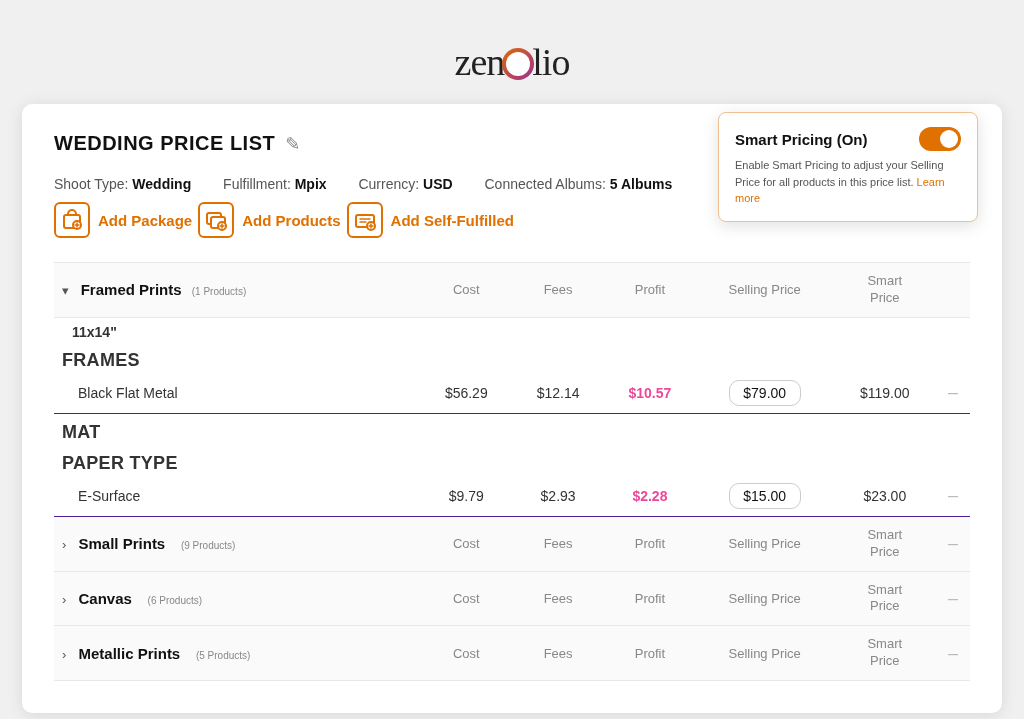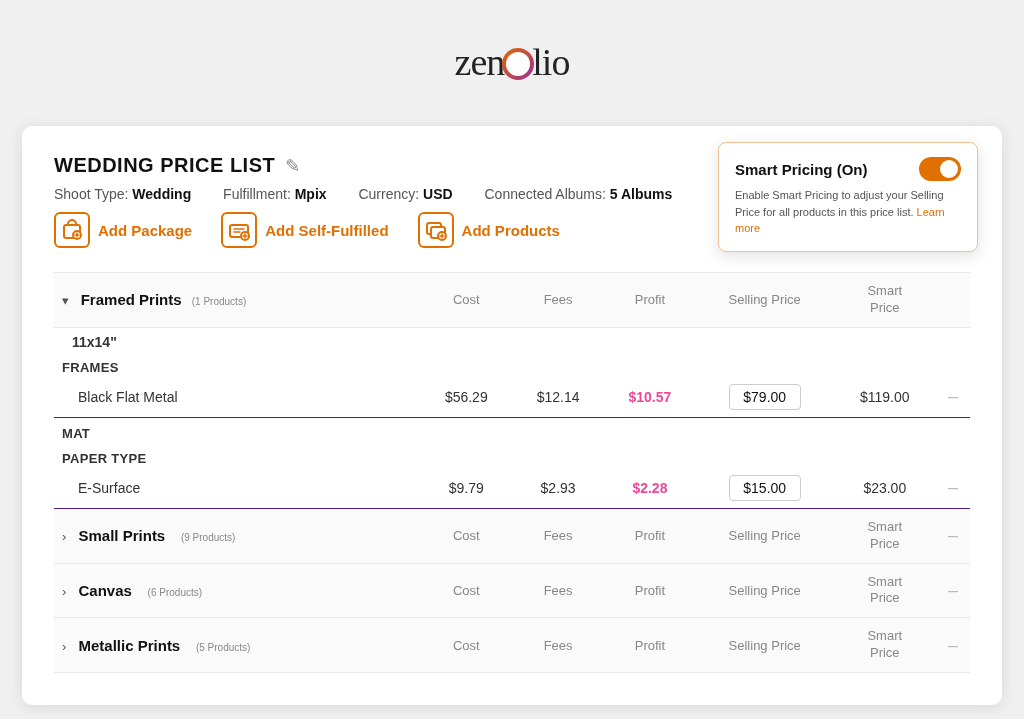--- a/index.html
+++ b/index.html
@@ -6,21 +6,21 @@
     body {
       font-family: -apple-system, BlinkMacSystemFont, 'Segoe UI', Arial, sans-serif;
       background: #f0f0f0;
       min-height: 100vh;
       display: flex;
       flex-direction: column;
       align-items: center;
       padding: 20px;
     }
     .logo-area {
-      padding: 20px 0 42px 0;
+      padding: 20px 0 20px 0;
       text-align: center;
     }
     .logo-text {
       font-size: 38px;
       font-weight: 300;
       letter-spacing: -1px;
       color: #222;
       font-family: Georgia, serif;
     }
     .logo-o {
@@ -41,21 +41,21 @@
       border-radius: 10px;
       box-shadow: 0 2px 16px rgba(0,0,0,0.10);
       width: 980px;
       max-width: 100%;
       padding: 28px 32px 32px 32px;
       position: relative;
     }
     .card-header {
       display: flex;
       align-items: center;
-      margin-bottom: 9px;
+      margin-bottom: 21px;
     }
     .price-list-title {
       font-size: 20px;
       font-weight: 800;
       letter-spacing: 0.5px;
       color: #111;
       text-transform: uppercase;
     }
     .edit-icon {
       margin-left: 10px;
@@ -65,21 +65,21 @@
     }
     .meta-row {
       font-size: 14px;
       color: #555;
       margin-bottom: 10px;
     }
     .meta-row span.bold { font-weight: 700; color: #111; }
     .meta-row .sep { margin: 0 14px; }
     .actions-row {
       display: flex;
-      gap: 29px;
+      gap: 6px;
       margin-bottom: 24px;
     }
     .action-btn {
       display: flex;
       align-items: center;
       gap: 8px;
       background: none;
       border: none;
       cursor: pointer;
       font-size: 15px;
@@ -95,21 +95,21 @@
       display: flex;
       align-items: center;
       justify-content: center;
       color: #e07000;
       font-size: 20px;
       font-weight: 300;
     }
     
     .smart-pricing-popup {
       position: absolute;
-      top: 16px;
+      top: 8px;
       right: 24px;
       background: #fff;
       border: 1.5px solid #f0c090;
       border-radius: 8px;
       padding: 14px 16px;
       width: 260px;
       box-shadow: 0 4px 16px rgba(0,0,0,0.12);
     }
     .sp-header {
       display: flex;
@@ -181,21 +181,21 @@
       text-align: center;
     }
     .chevron {
       display: inline-block;
       margin-right: 8px;
       font-size: 13px;
       color: #555;
     }
     .sub-header-row td {
       padding: 8px 8px 2px 8px;
-      font-size: 13px;
+      font-size: 18px;
       font-weight: 700;
       color: #333;
       text-transform: uppercase;
       letter-spacing: 0.3px;
     }
     .size-row td {
       padding: 6px 8px 2px 18px;
       font-size: 14px;
       font-weight: 600;
       color: #333;
@@ -208,21 +208,21 @@
     }
     .product-row .product-name {
       padding-left: 24px;
       color: #333;
     }
     .product-row .cost { color: #333; text-align: center; }
     .product-row .fees { color: #333; text-align: center; }
     .product-row .profit { color: #ec4899; text-align: center; font-weight: 700; }
     .selling-price-input {
       border: 1.5px solid #ccc;
-      border-radius: 4px;
+      border-radius: 10px;
       padding: 4px 8px;
       width: 72px;
       font-size: 14px;
       text-align: center;
       color: #111;
     }
     .smart-price-val {
       color: #aaa;
       font-size: 14px;
       text-align: center;
@@ -290,39 +290,39 @@
           <path d="M7 6V5a4 4 0 0 1 8 0v1" stroke="#e07000" stroke-width="2" fill="none"></path>
           <circle cx="16" cy="16" r="4" fill="#fff" stroke="#e07000" stroke-width="2"></circle>
           <path d="M16 14v4M14 16h4" stroke="#e07000" stroke-width="1.5" stroke-linecap="round"></path>
         </svg>
       </span>
       <span>Add Package</span>
     </button>
     <button class="action-btn">
       <span class="btn-icon">
         <svg width="22" height="22" viewBox="0 0 22 22" fill="none">
+          <rect x="2" y="4" width="14" height="11" rx="2" stroke="#e07000" stroke-width="2" fill="none"></rect>
+          <rect x="6" y="8" width="14" height="11" rx="2" stroke="#e07000" stroke-width="2" fill="#fff"></rect>
+          <circle cx="17" cy="17" r="4" fill="#fff" stroke="#e07000" stroke-width="2"></circle>
+          <path d="M17 15v4M15 17h4" stroke="#e07000" stroke-width="1.5" stroke-linecap="round"></path>
+        </svg>
+      </span>
+      <span>Add Products</span>
+    </button>
+    <button class="action-btn">
+      <span class="btn-icon">
+        <svg width="22" height="22" viewBox="0 0 22 22" fill="none">
           <rect x="2" y="6" width="18" height="12" rx="2" stroke="#e07000" stroke-width="2" fill="none"></rect>
           <path d="M6 10h10M6 13h6" stroke="#e07000" stroke-width="1.5" stroke-linecap="round"></path>
           <circle cx="17" cy="17" r="4" fill="#fff" stroke="#e07000" stroke-width="2"></circle>
           <path d="M17 15v4M15 17h4" stroke="#e07000" stroke-width="1.5" stroke-linecap="round"></path>
         </svg>
       </span>
       <span>Add Self-Fulfilled</span>
     </button>
-    <button class="action-btn">
-      <span class="btn-icon">
-        <svg width="22" height="22" viewBox="0 0 22 22" fill="none">
-          <rect x="2" y="4" width="14" height="11" rx="2" stroke="#e07000" stroke-width="2" fill="none"></rect>
-          <rect x="6" y="8" width="14" height="11" rx="2" stroke="#e07000" stroke-width="2" fill="#fff"></rect>
-          <circle cx="17" cy="17" r="4" fill="#fff" stroke="#e07000" stroke-width="2"></circle>
-          <path d="M17 15v4M15 17h4" stroke="#e07000" stroke-width="1.5" stroke-linecap="round"></path>
-        </svg>
-      </span>
-      <span>Add Products</span>
-    </button>
   </div>
 
   <table class="product-table">
 
     <tbody>
       <tr class="section-header-row">
         <td style="width:40%">
           <span class="chevron">▾</span>
           <span class="section-title">Framed Prints</span>
           <span class="section-count">(<span>1 Products</span>)</span>

